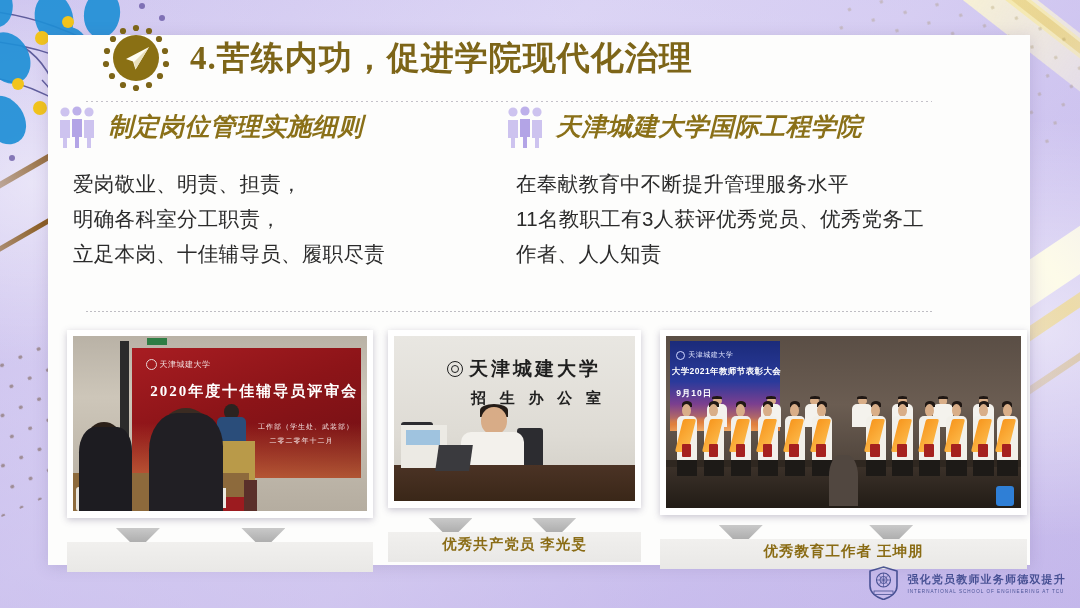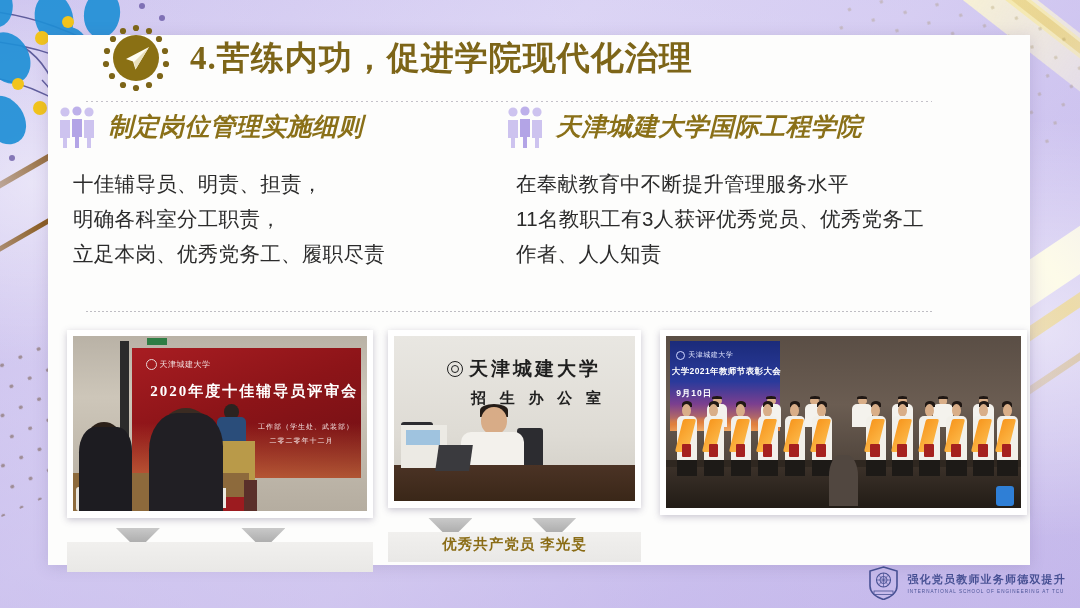--- a/index.html
+++ b/index.html
@@ -397,23 +397,23 @@
           <circle cx="7" cy="6" r="4.6" fill="#cdc3ef"></circle>
           <circle cx="19" cy="5" r="4.6" fill="#bdb0ea"></circle>
           <circle cx="31" cy="6" r="4.6" fill="#cdc3ef"></circle>
           <path d="M2 14 h10 v18 h-3 v10 h-4 v-10 h-3 z" fill="#cdc3ef"></path>
           <path d="M14 13 h10 v18 h-3 v11 h-4 v-11 h-3 z" fill="#b3a4e6"></path>
           <path d="M26 14 h10 v18 h-3 v10 h-4 v-10 h-3 z" fill="#cdc3ef"></path>
         </svg>
         <div class="col-title">制定岗位管理实施细则</div>
       </div>
       <div class="col-body">
-        <div>十佳辅导员、明责、担责，</div>
+        <div>爱岗敬业、明责、担责，</div>
         <div>明确各科室分工职责，</div>
-        <div>立足本岗、优秀党务工、履职尽责</div>
+        <div>立足本岗、十佳辅导员、履职尽责</div>
       </div>
     </div>
 
     <div class="col col-right">
       <div class="col-head">
         <svg class="ppl-icon" viewBox="0 0 38 42">
           <circle cx="7" cy="6" r="4.6" fill="#cdc3ef"></circle>
           <circle cx="19" cy="5" r="4.6" fill="#bdb0ea"></circle>
           <circle cx="31" cy="6" r="4.6" fill="#cdc3ef"></circle>
           <path d="M2 14 h10 v18 h-3 v10 h-4 v-10 h-3 z" fill="#cdc3ef"></path>
@@ -645,20 +645,26 @@
                 <div class="body"></div>
                 <div class="sash"></div>
                 <div class="cert"></div>
                 <div class="legs"></div>
               </div>
           </div>
           <div class="p3-center"></div>
           <div class="p3-cam"></div>
         </div>
       </div>
+      <div class="caption-wrap">
+        <div class="arrow a-left"></div>
+        <div class="arrow a-right"></div>
+        <div class="plaque"></div>
+        <div class="caption-text">优秀教育工作者 王坤朋</div>
+      </div>
     </div>
   </div>
 
   <div class="footer-logo">
     <svg class="crest" viewBox="0 0 31 34">
       <path d="M15.5 1 L29 5 L29 20 C29 27 22 31.5 15.5 33.5 C9 31.5 2 27 2 20 L2 5 Z" fill="none" stroke="#2c3a80" stroke-width="1.6"></path>
       <circle cx="15.5" cy="14" r="7" fill="none" stroke="#2c3a80" stroke-width="1.1"></circle>
       <circle cx="15.5" cy="14" r="3.6" fill="none" stroke="#2c3a80" stroke-width=".9"></circle>
       <path d="M15.5 7 L15.5 21 M8.5 14 L22.5 14 M10.5 9 L20.5 19 M20.5 9 L10.5 19" stroke="#2c3a80" stroke-width=".7"></path>
       <rect x="6" y="25" width="19" height="3.4" fill="none" stroke="#2c3a80" stroke-width=".8"></rect>

